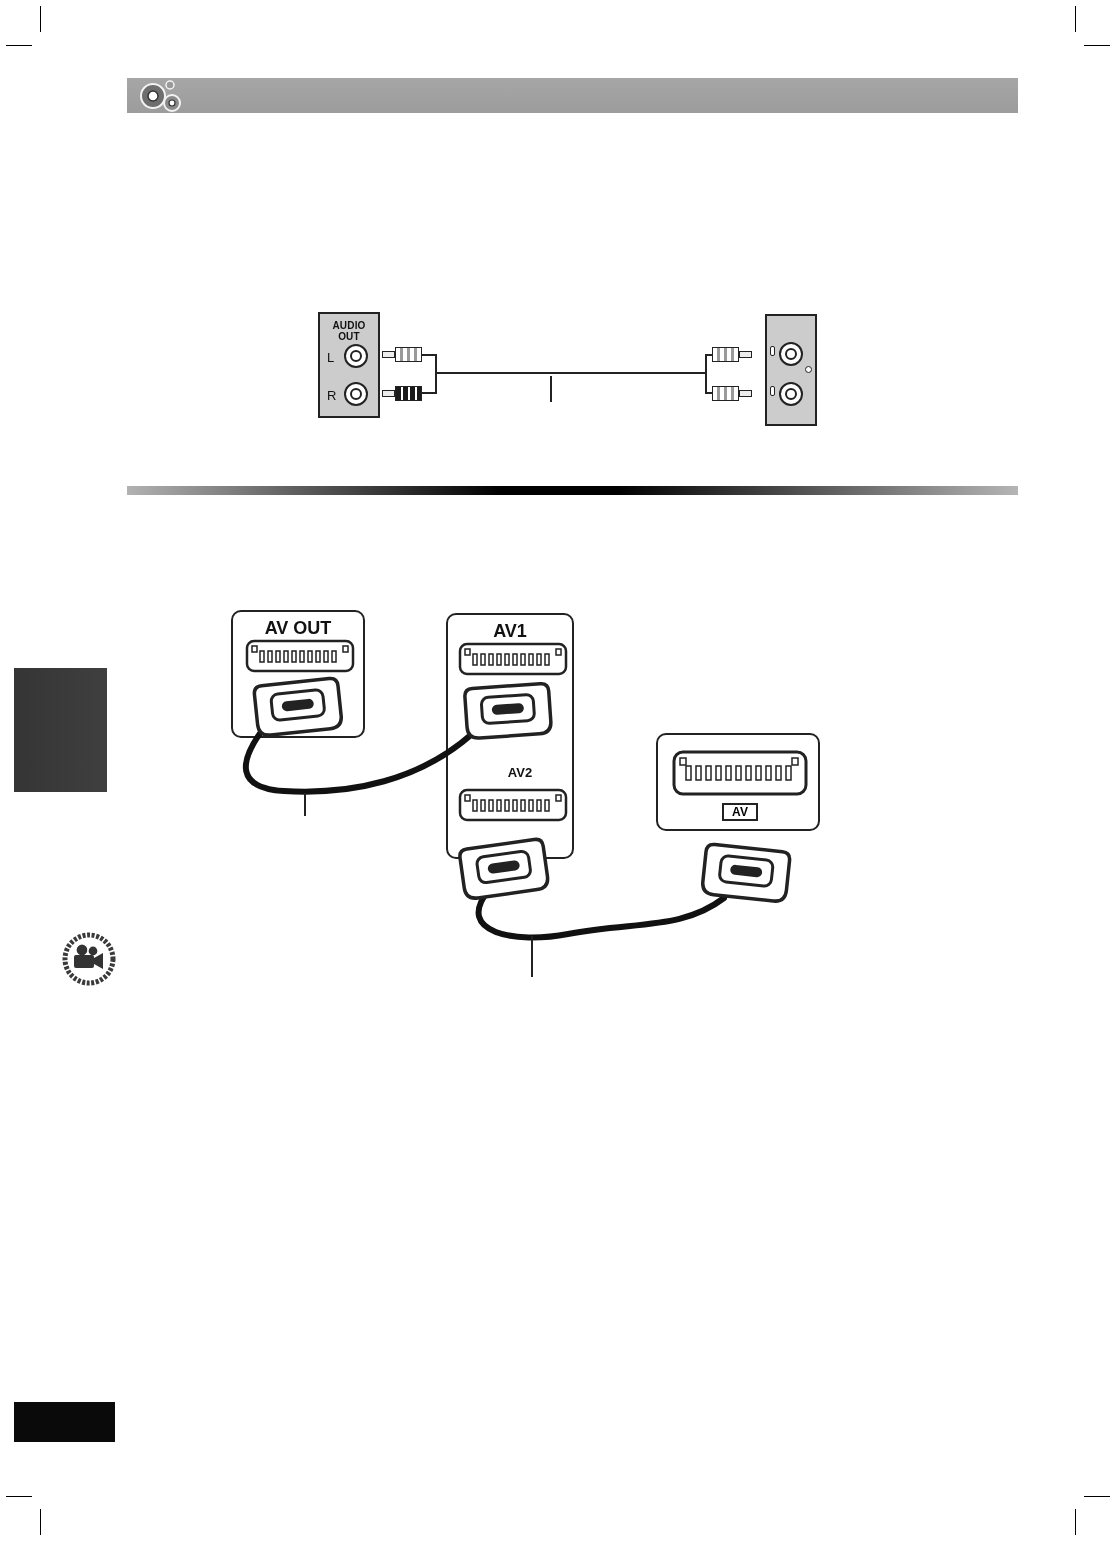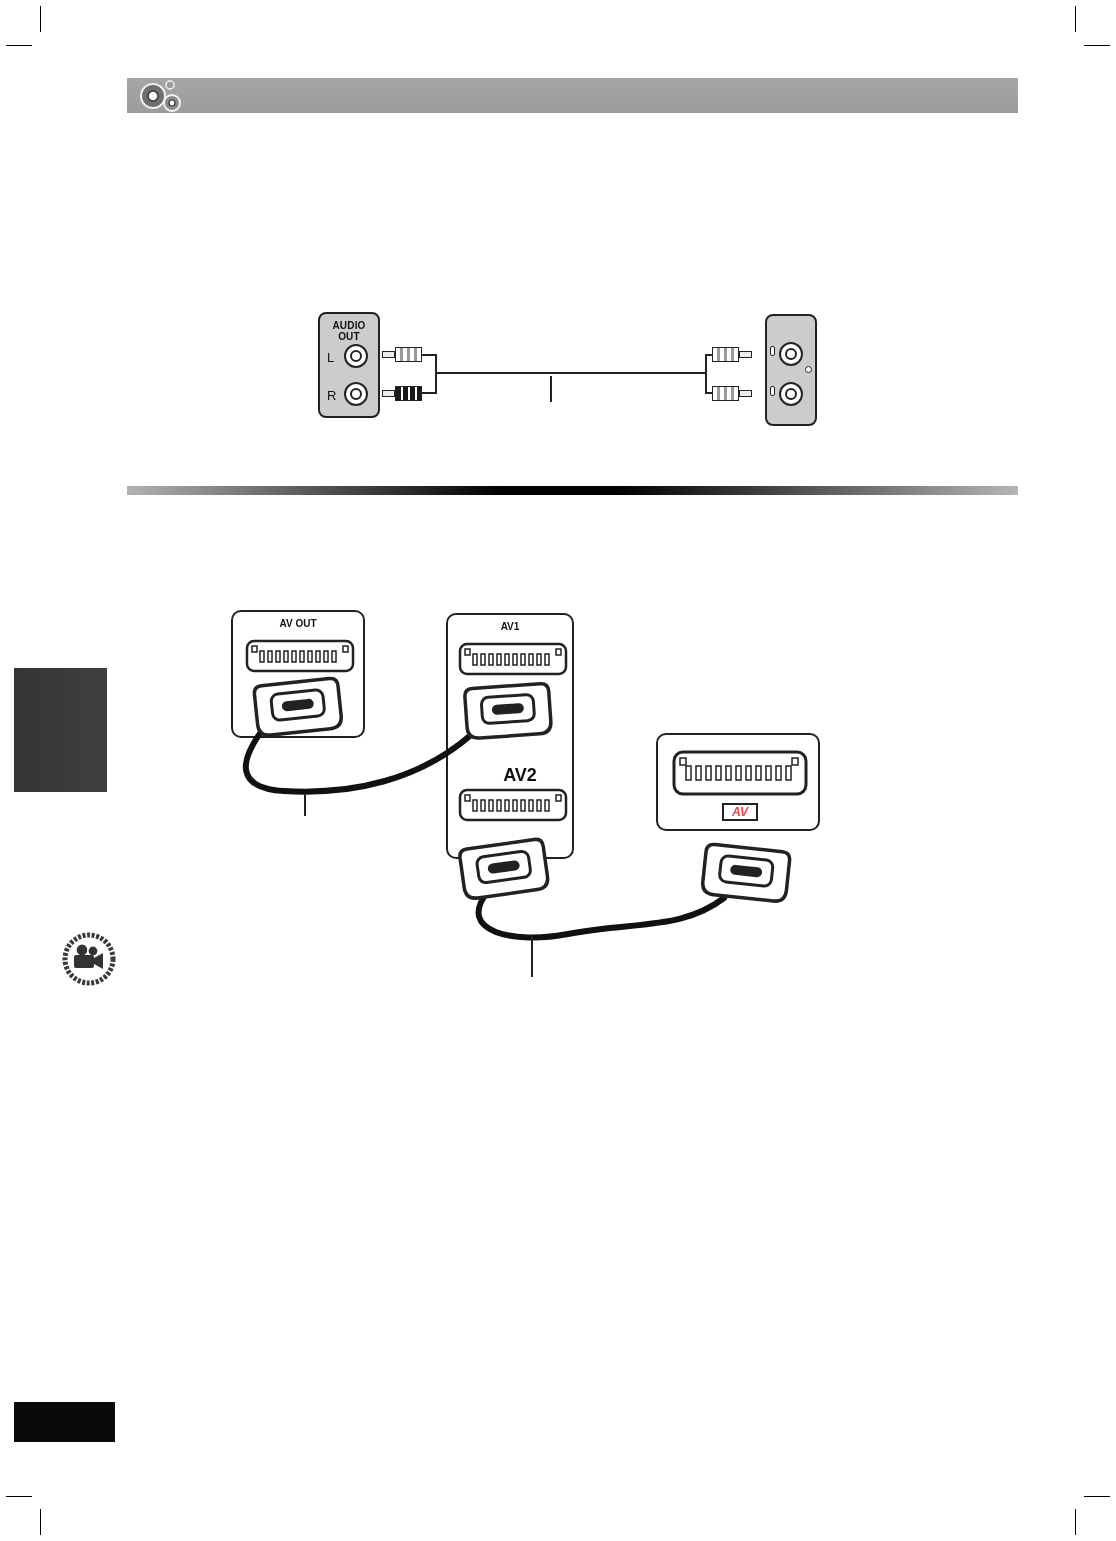--- a/index.html
+++ b/index.html
@@ -9,41 +9,41 @@
 
   .crop { position:absolute; background:#000; }
 
   .header-bar { position:absolute; left:127px; top:78px; width:891px; height:35px;
     background:linear-gradient(180deg, #a6a6a6, var(--header_bar,#9c9c9c)); }
   .header-icon { position:absolute; left:7px; top:0px; }
 
   .divider { position:absolute; left:127px; top:486px; width:891px; height:9px;
     background:linear-gradient(90deg,#b2b2b2 0%,#5a5a5a 20%,#000 42%,#000 55%,#3a3a3a 70%,#b5b5b5 100%); }
 
-  .gray-panel { position:absolute; background:var(--panel_fill,#ccc); border:2px solid #222; border-radius:8px; z-index:1; }
+  .gray-panel { position:absolute; background:var(--panel_fill,#ccc); border:2px solid #222; border-radius:0; z-index:1; }
   .audio-title { text-align:center; font-size:10px; font-weight:bold; color:#111; margin-top:6px; line-height:11px; letter-spacing:.2px; }
   .jack { position:absolute; width:24px; height:24px; border:2px solid #222; border-radius:50%; background:#fff; }
   .jack::after { content:""; position:absolute; inset:4px; border:2px solid #222; border-radius:50%; }
   .jack-label { position:absolute; font-size:13px; color:#111; }
 
   .rca-plug { position:absolute; display:flex; align-items:center; z-index:3; }
   .rca-tip { width:13px; height:7px; background:#ececec; border:1.5px solid #222; }
   .rca-body { width:27px; height:15px; border:1.5px solid #222;
     background:repeating-linear-gradient(90deg,#fff 0 4px,#9a9a9a 4px 7px); }
   .rca-body.dark { background:repeating-linear-gradient(90deg,#1a1a1a 0 5px,#fff 5px 7px); }
 
   .mini-mark { position:absolute; width:5px; height:10px; border:1.5px solid #222; border-radius:2px; background:#fff; }
   .mini-hole { position:absolute; width:7px; height:7px; border:1.5px solid #222; border-radius:50%; background:#fff; }
 
   .scart-panel { position:absolute; background:#fff; border:2.5px solid #222; border-radius:10px; z-index:1; }
-  .scart-label { text-align:center; font-weight:bold; font-size:10px; color:#111; margin-top:6px; }
-  .scart-label-abs { position:absolute; left:0; right:0; text-align:center; font-weight:bold; font-size:18px; color:#111;padding-left:20px; }
+  .scart-label { text-align:center; font-weight:bold; font-size:18px; color:#111; margin-top:6px; }
+  .scart-label-abs { position:absolute; left:0; right:0; text-align:center; font-weight:bold; font-size:13px; color:#111;padding-left:20px; }
   .socket { position:absolute; }
   .av-box { position:absolute; width:36px; height:18px; border:2px solid #222; font-weight:bold; font-size:12px;
-    text-align:center; line-height:14px; color:#ef4444; background:#fff;font-style:italic; }
+    text-align:center; line-height:14px; color:#000000; background:#fff; }
 
   .overlay { position:absolute; left:0; top:0; z-index:2; pointer-events:none; }
   .scart-plug { position:absolute; z-index:3; }
 
   .side-tab { position:absolute; left:14px; top:668px; width:93px; height:124px;
     background:linear-gradient(90deg,#353535,var(--tab,#3f3f3f)); }
   .badge { position:absolute; left:61px; top:931px; }
   .footer-tab { position:absolute; left:14px; top:1402px; width:101px; height:40px; background:var(--footer_tab,#0a0a0a); }
 </style>
 </head>

